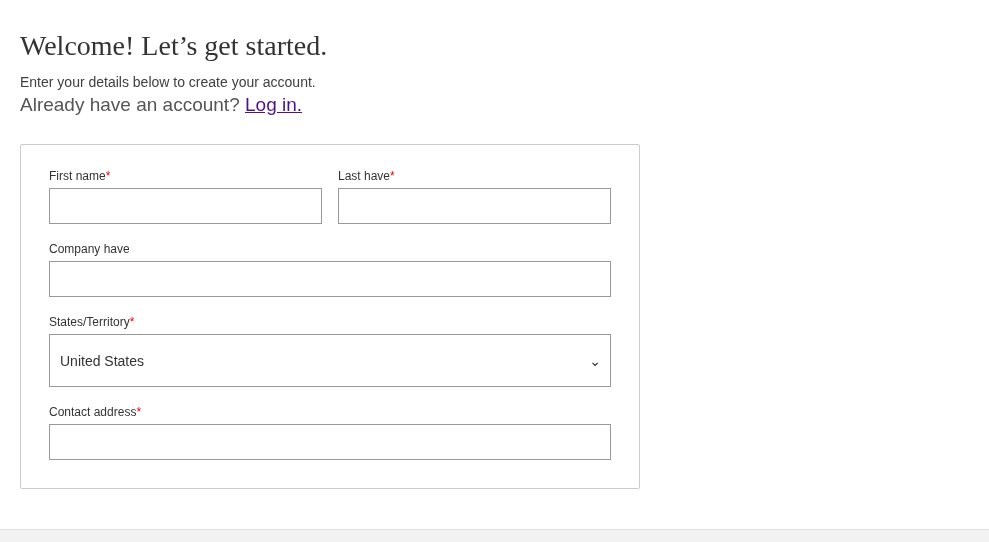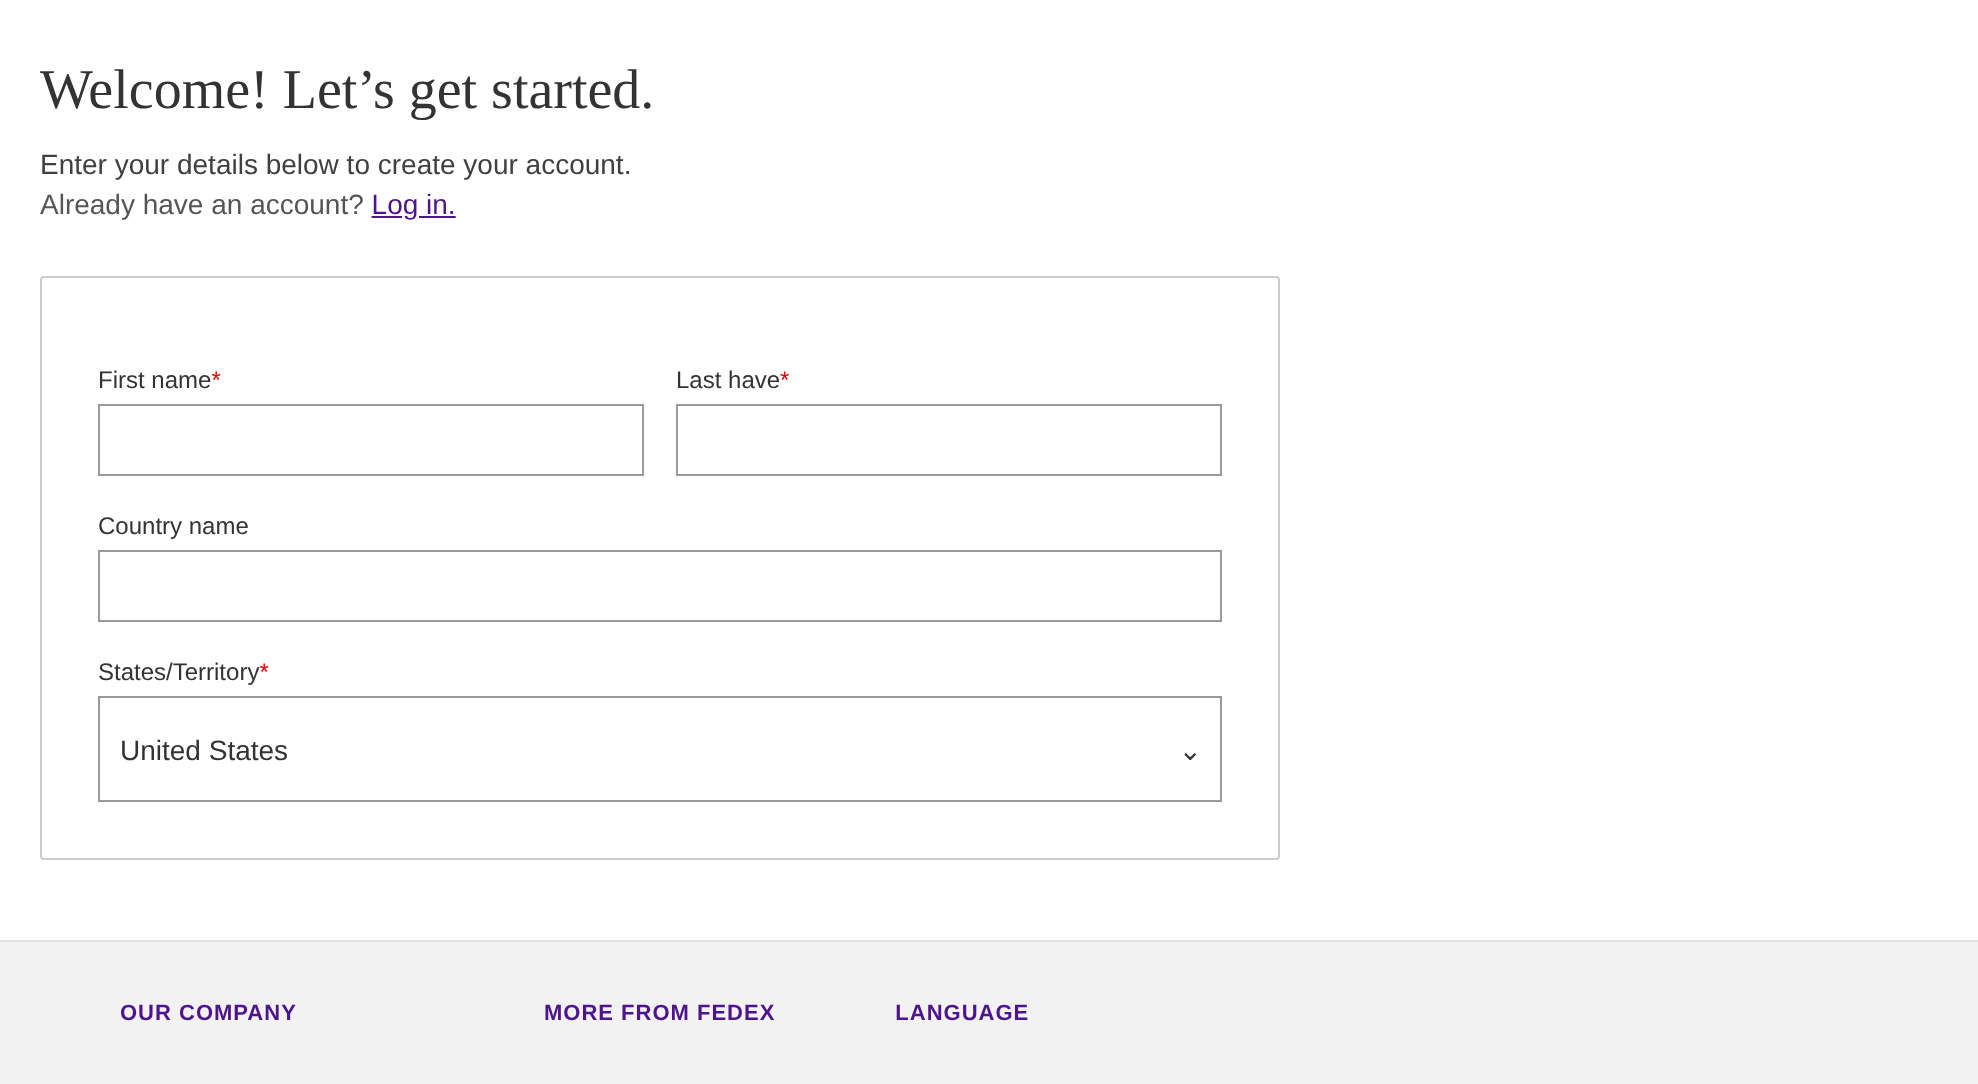--- a/index.html
+++ b/index.html
@@ -25,35 +25,35 @@
       margin-bottom: 12px;
       font-family: Georgia, serif;
     }
     .subtitle {
       font-size: 14px;
       color: #404040;
       text-align: center;
       margin-bottom: 4px;
     }
     .login-line {
-      font-size: 14px;
+      font-size: 19px;
       color: #555;
       text-align: center;
       margin-bottom: 28px;
     }
     .login-link {
       color: #4d148c;
       text-decoration: underline;
       cursor: pointer;
     }
     .form-card {
       background: #fff;
       border: 1px solid #ccc;
       border-radius: 2px;
-      padding: 44px 28px 28px;
+      padding: 24px 28px 28px;
       width: 620px;
       max-width: 100%;
     }
     .form-row {
       display: flex;
       gap: 16px;
       margin-bottom: 18px;
     }
     .form-group {
       display: flex;
@@ -162,39 +162,45 @@
       </div>
       <div class="form-group half">
         <label>
           <span>Last have</span><span class="required-star">*</span>
         </label>
         <input type="text" style="">
       </div>
     </div>
 
     <div class="form-group">
-      <label>Country name</label>
+      <label>Company have</label>
       <input type="text" style="">
     </div>
 
     <div class="form-group">
       <label>
         <span>States/Territory</span><span class="required-star">*</span>
       </label>
       <div class="select-wrapper">
         <select class="country-select">
           <option value="US">United States</option>
           <option value="CA">Canada</option>
           <option value="GB">United Kingdom</option>
           <option value="AU">Australia</option>
         </select>
         <span class="select-chevron">⌄</span>
       </div>
     </div>
 
+    <div class="form-group">
+      <label>
+        <span>Contact address</span><span class="required-star">*</span>
+      </label>
+      <input type="text" style="">
+    </div>
   </div>
 </div>
 
 <footer>
   <div class="footer-columns">
 
     <div class="footer-col">
       <h4>OUR COMPANY</h4>
 
     </div>

